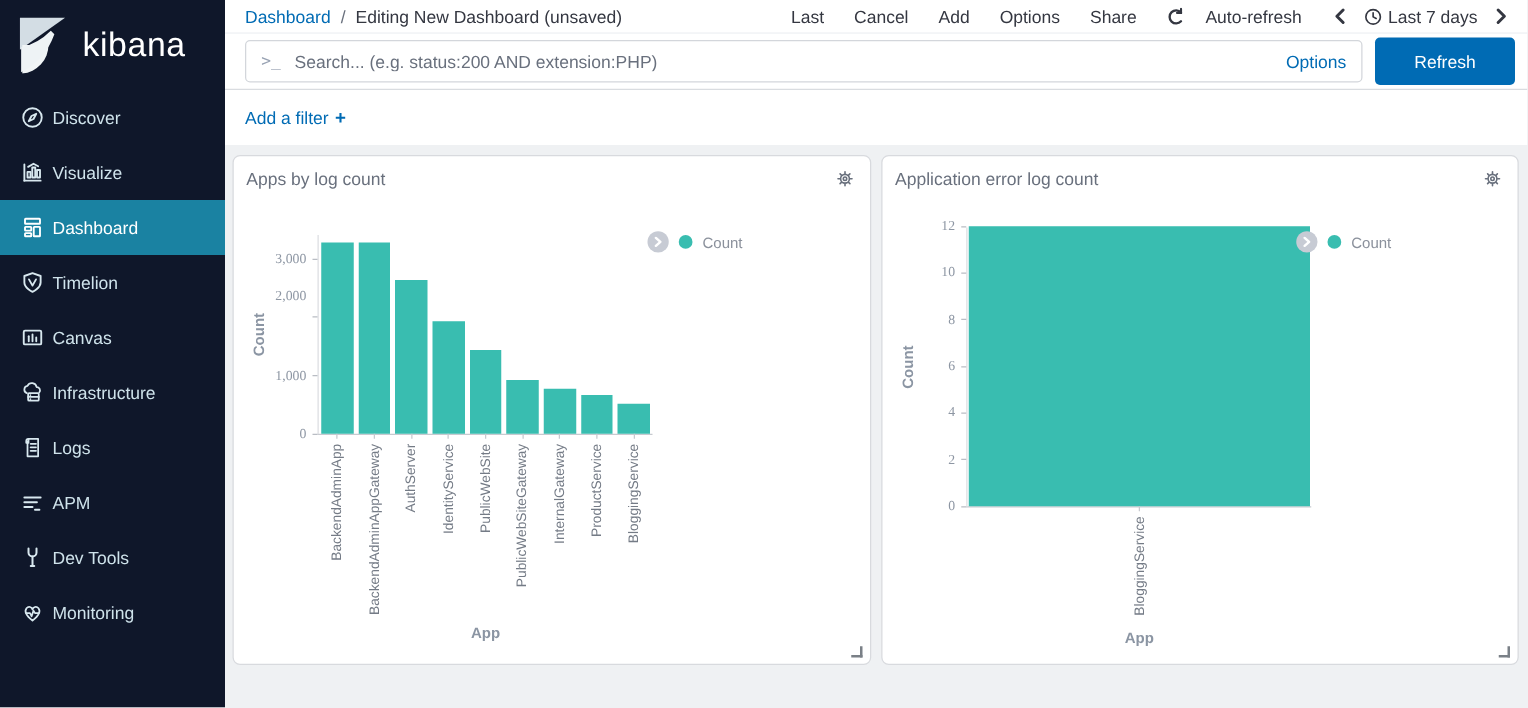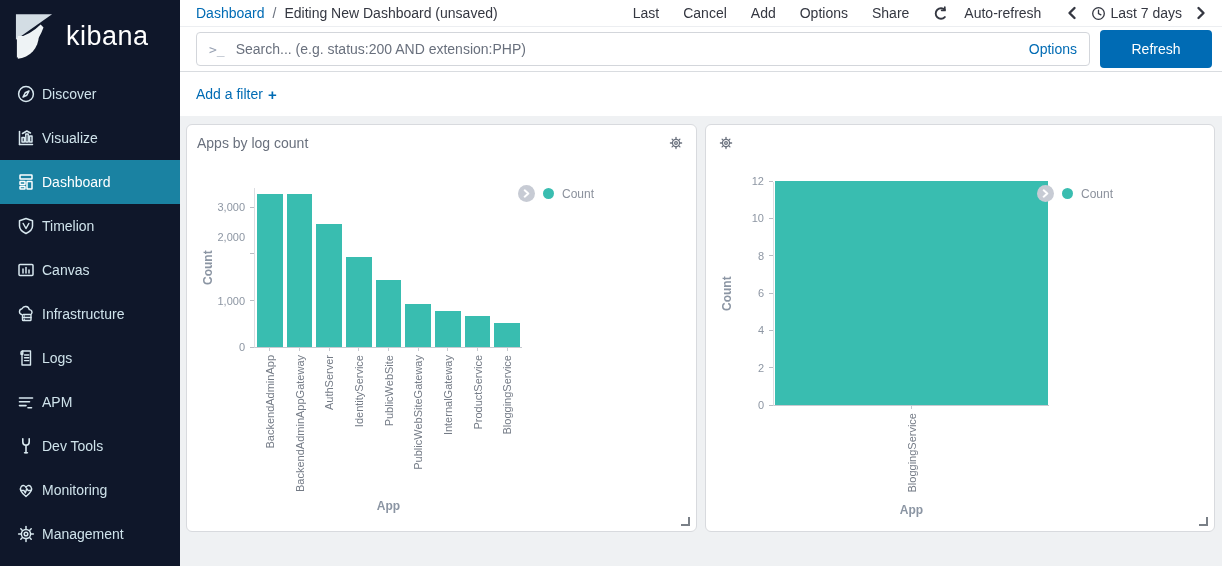--- a/index.html
+++ b/index.html
@@ -62,21 +62,21 @@
   .vis { position:relative; margin-top:8px; height:352px; }
   .plotarea { position:absolute; left:57px; border-left:1px solid #dcdee2;
     border-bottom:1px solid #c7cad0; }
   .v0 .plotarea { top:24px; width:268px; height:160px; }
   .v1 .plotarea { top:18px; width:276px; height:224px; }
   .bars { position:absolute; left:0; right:0; top:0; bottom:0; display:flex; align-items:flex-end; }
   .v0 .bar-slot { flex:1; padding:0 2px; display:flex; }
   .v1 .bar-slot { flex:1; padding:0 1px; display:flex; }
   .bar { width:100%; }
   .ytick { position:absolute; right:calc(100% + 10px); transform:translateY(50%);
-    font-size:11px; color:#8d96a3; white-space:nowrap; }
+    font-size:11px; color:#8d96a3; white-space:nowrap;font-family:Liberation Serif, serif; }
   .ytickmark { position:absolute; left:-5px; width:4px; height:1px; background:#b9bdc4; }
   .xlabels { position:absolute; top:100%; left:0; width:100%; display:flex; }
   .xlabel-slot { flex:1; display:flex; flex-direction:column; align-items:center; }
   .xtickmark { width:1px; height:4px; background:#c7cad0; margin-bottom:4px; }
   .xlabel-text { writing-mode:vertical-rl; transform:rotate(180deg); font-size:11px;
     color:#747b86; line-height:12px; }
   .xtitle { position:absolute; left:0; width:100%; text-align:center; font-size:12px;
     font-weight:600; color:#8b95a3; }
   .v0 .xtitle { top:calc(100% + 152px); }
   .v1 .xtitle { top:calc(100% + 98px); }
@@ -194,35 +194,20 @@
     </div>
 
     <div class="nav-item">
       <svg class="nicon" viewBox="0 0 20 20" fill="none" stroke="currentColor" stroke-width="1.4" stroke-linecap="round" stroke-linejoin="round">
         <path d="M10,16.5 C5,12.5 3.2,9.2 5.2,6.6 C6.9,4.6 9.5,5.6 10,7.6 C10.5,5.6 13.1,4.6 14.8,6.6 C16.8,9.2 15,12.5 10,16.5 Z"></path>
         <path d="M5,10.5 H8 L9.3,13 L10.8,8.5 L12,10.5 H15"></path>
       </svg>
       <span class="nav-label">Monitoring</span>
     </div>
 
-    <div class="nav-item">
-      <svg class="nicon" viewBox="0 0 20 20" fill="none" stroke="currentColor" stroke-width="1.5" stroke-linecap="round">
-        <circle cx="10" cy="10" r="4.6"></circle>
-        <circle cx="10" cy="10" r="1.8"></circle>
-        <path d="M10,2.6 V4.6"></path>
-          <path d="M10,15.4 V17.4"></path>
-        <path d="M2.6,10 H4.6"></path>
-          <path d="M15.4,10 H17.4"></path>
-        <path d="M4.8,4.8 L6.2,6.2"></path>
-          <path d="M13.8,13.8 L15.2,15.2"></path>
-        <path d="M15.2,4.8 L13.8,6.2"></path>
-          <path d="M6.2,13.8 L4.8,15.2"></path>
-      </svg>
-      <span class="nav-label">Management</span>
-    </div>
   </nav>
 
   <div class="main">
 
     <div class="row-breadcrumb">
       <a class="crumb-link" href="#">Dashboard</a>
       <span class="crumb-sep">/</span>
       <span class="crumb-current">Editing New Dashboard (unsaved)</span>
 
       <div class="top-actions">
@@ -384,20 +369,21 @@
             </button>
             <span class="legend-dot"></span>
             <span class="legend-label">Count</span>
           </div>
         </div>
         <div class="resize-handle"></div>
       </section>
 
       <section class="panel panel-2">
         <div class="panel-header">
+          <h2 class="panel-title">Application error log count</h2>
           <button class="gear-btn">
             <svg width="16" height="16" viewBox="0 0 20 20" fill="none" stroke="currentColor" stroke-width="1.6" stroke-linecap="round">
               <circle cx="10" cy="10" r="4.4"></circle>
                 <circle cx="10" cy="10" r="1.7"></circle>
               <path d="M10,3 V4.8"></path>
                 <path d="M10,15.2 V17"></path>
               <path d="M3,10 H4.8"></path>
                 <path d="M15.2,10 H17"></path>
               <path d="M5.1,5.1 L6.4,6.4"></path>
                 <path d="M13.6,13.6 L14.9,14.9"></path>

